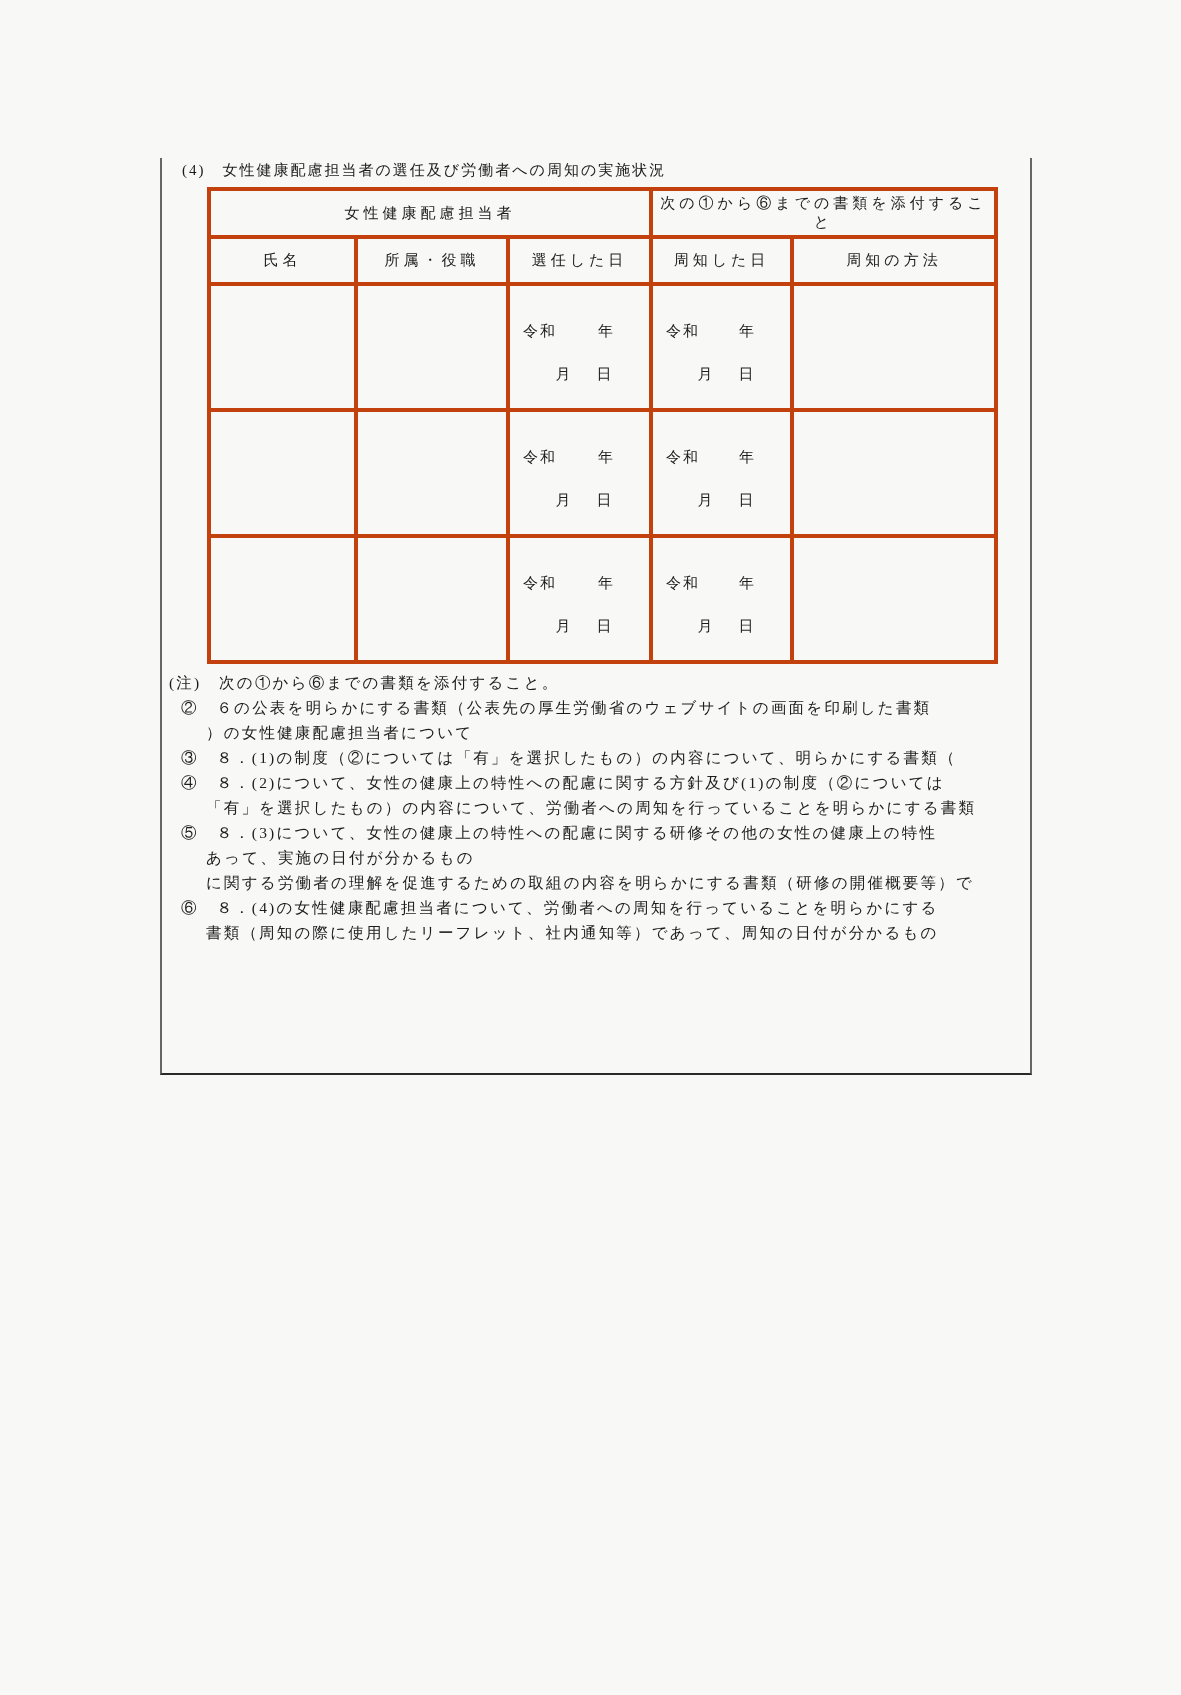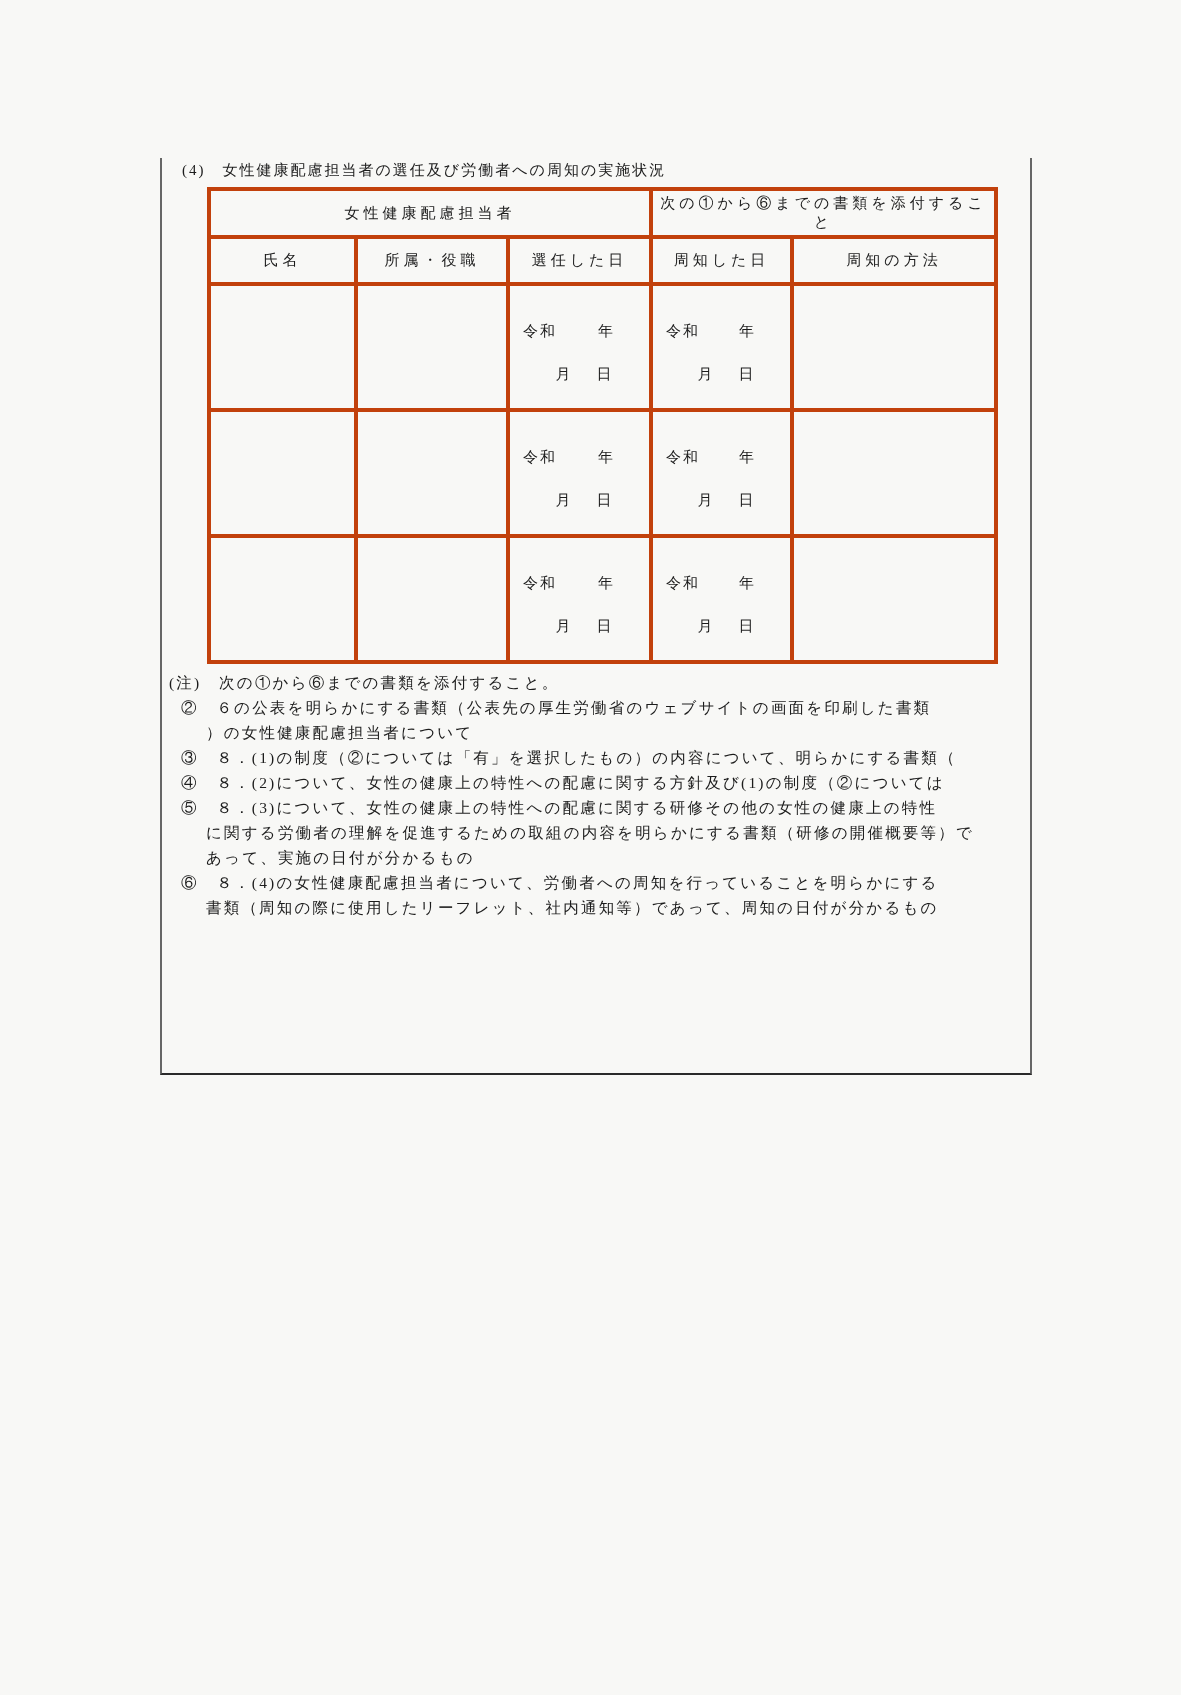--- a/index.html
+++ b/index.html
@@ -193,18 +193,19 @@
   </tr>
 </tbody>
   </table>
 
 <div class="notes">
   <div class="note-line n0">(注)　次の①から⑥までの書類を添付すること。</div>
   <div class="note-line n1">②　６の公表を明らかにする書類（公表先の厚生労働省のウェブサイトの画面を印刷した書類</div>
   <div class="note-line n2">）の女性健康配慮担当者について</div>
   <div class="note-line n1">③　８．(1)の制度（②については「有」を選択したもの）の内容について、明らかにする書類（</div>
   <div class="note-line n1">④　８．(2)について、女性の健康上の特性への配慮に関する方針及び(1)の制度（②については</div>
+  <div class="note-line n2">「有」を選択したもの）の内容について、労働者への周知を行っていることを明らかにする書類</div>
   <div class="note-line n1">⑤　８．(3)について、女性の健康上の特性への配慮に関する研修その他の女性の健康上の特性</div>
+  <div class="note-line n2">あって、実施の日付が分かるもの</div>
   <div class="note-line n2">に関する労働者の理解を促進するための取組の内容を明らかにする書類（研修の開催概要等）で</div>
-  <div class="note-line n2">あって、実施の日付が分かるもの</div>
   <div class="note-line n1">⑥　８．(4)の女性健康配慮担当者について、労働者への周知を行っていることを明らかにする</div>
   <div class="note-line n2">書類（周知の際に使用したリーフレット、社内通知等）であって、周知の日付が分かるもの</div>
 </div>
 
 </body></html>

